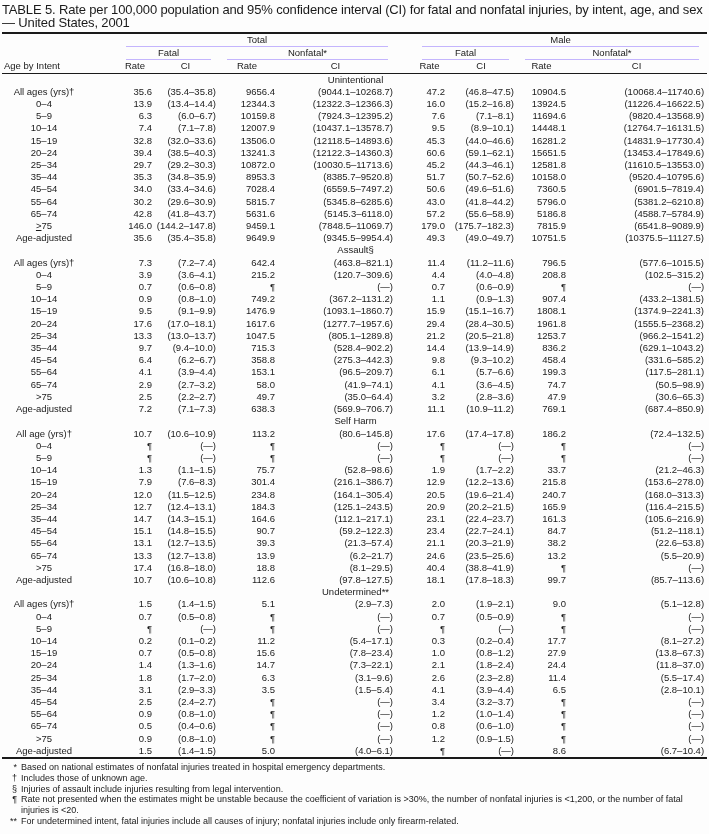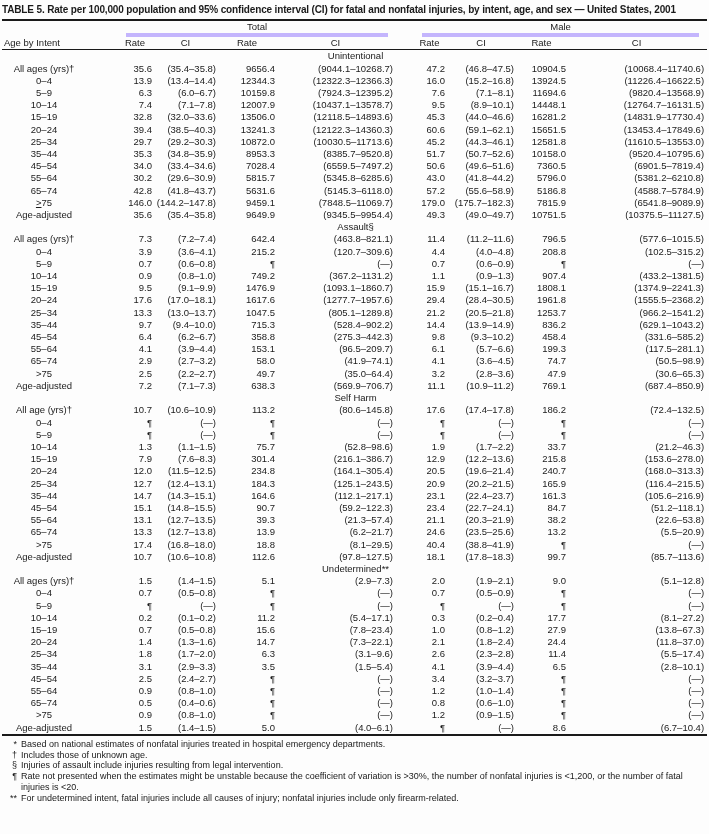--- a/index.html
+++ b/index.html
@@ -5,38 +5,38 @@
   html,body { margin:0; padding:0; }
   body {
     width:709px; height:834px; overflow:hidden;
     background:#fdfdfd; color:#1a1a1a;
     font-family:"Liberation Sans", sans-serif;
     -webkit-font-smoothing:antialiased;
   }
   .page { width:705px; padding:3px 2px 0 2px; }
 
   .title {
-    font-weight:bold; font-size:10px; line-height:13px;
+    font-weight:normal; font-size:13px; line-height:13px;
     letter-spacing:-0.15px; width:705px;
   }
 
   table.tbl {
     width:705px; table-layout:fixed; border-collapse:collapse;
     margin-top:3px;
     border-top:2px solid #1a1a1a;
     border-bottom:2px solid #1a1a1a;
   }
   .tbl th, .tbl td {
     padding:0; font-weight:normal; font-size:9.5px;
     line-height:12.2px; height:12.2px;
     white-space:nowrap; overflow:visible;
   }
   thead th { height:13px; line-height:13px; }
   th.grp { text-align:center; }
-  th.grp .ru { border-bottom:4px solid #c4b5fd; margin:0 8px; }
+  th.grp .ru { border-bottom:1px solid #c4b5fd; margin:0 8px; }
   tr.colhead th { border-bottom:1.5px solid #1a1a1a; }
   th.agehead { text-align:left; padding-left:2px; }
   th.c { text-align:center; }
 
   td.sec { text-align:center; padding-left:2px; }
   td.age { text-align:left; }
   .age-label { display:inline-block; width:84px; text-align:center; }
   .geq-mark { text-decoration:underline; }
   td.rate { text-align:right; }
   td.ci { text-align:right; padding-right:3px; }
@@ -70,20 +70,36 @@
       <tr>
         <th></th>
         <th class="grp" colspan="4">
             <div class="ru">Total</div>
           </th>
         <th class="gap"></th>
         <th class="grp" colspan="4">
             <div class="ru">Male</div>
           </th>
       </tr>
+      <tr>
+        <th></th>
+        <th class="grp" colspan="2">
+            <div class="ru">Fatal</div>
+          </th>
+        <th class="grp" colspan="2">
+            <div class="ru">Nonfatal*</div>
+          </th>
+        <th class="gap"></th>
+        <th class="grp" colspan="2">
+            <div class="ru">Fatal</div>
+          </th>
+        <th class="grp" colspan="2">
+            <div class="ru">Nonfatal*</div>
+          </th>
+      </tr>
       <tr class="colhead">
         <th class="agehead">Age by Intent</th>
         <th class="c">Rate</th>
         <th class="c">CI</th>
         <th class="c">Rate</th>
         <th class="c">CI</th>
         <th class="gap"></th>
         <th class="c">Rate</th>
         <th class="c">CI</th>
         <th class="c">Rate</th>

